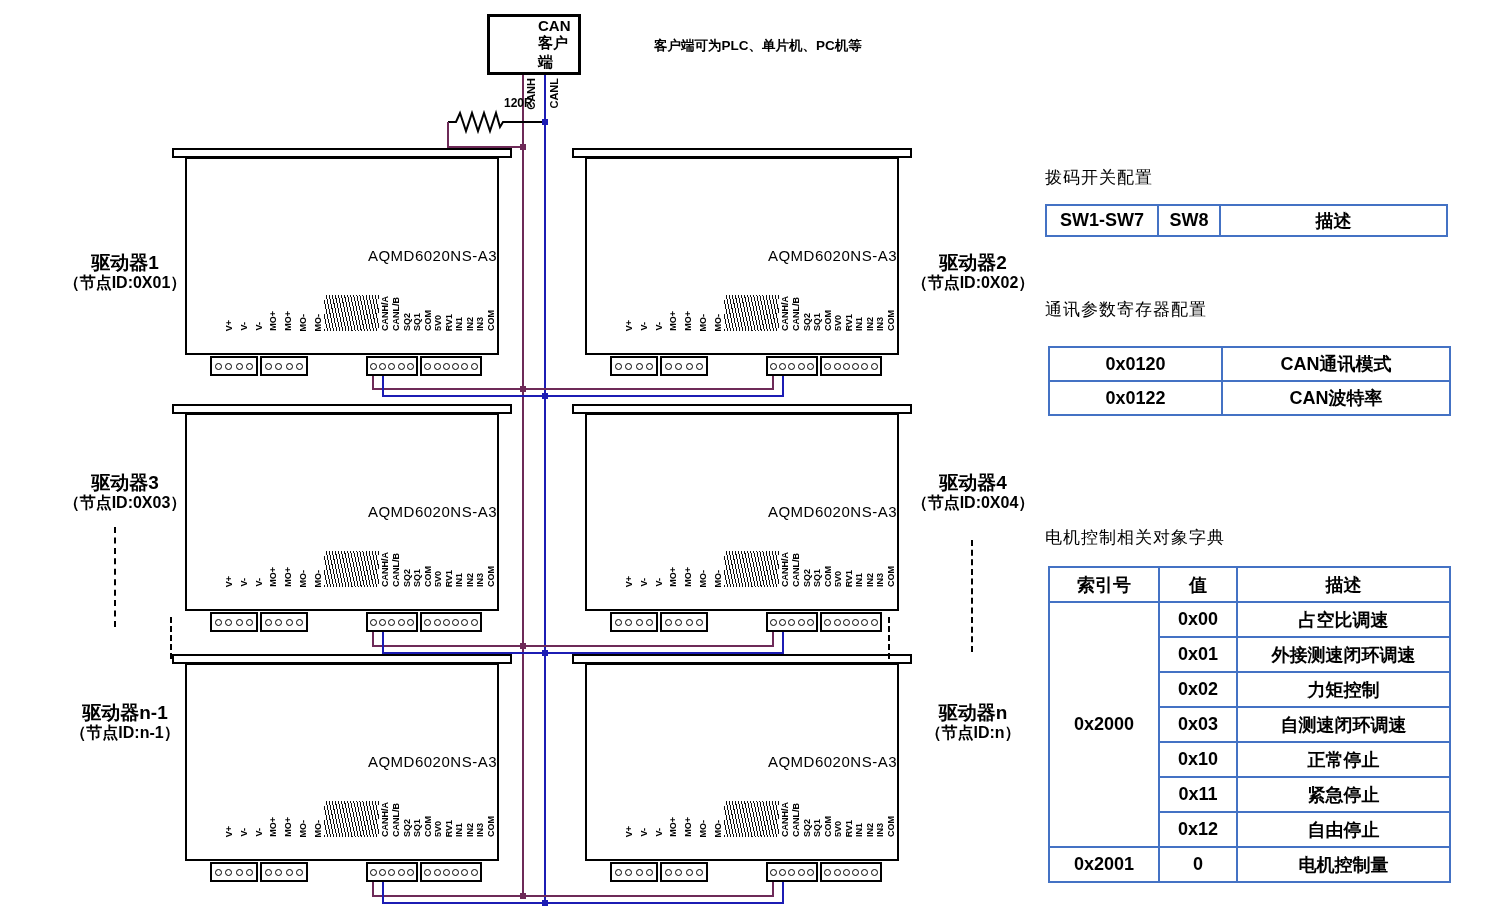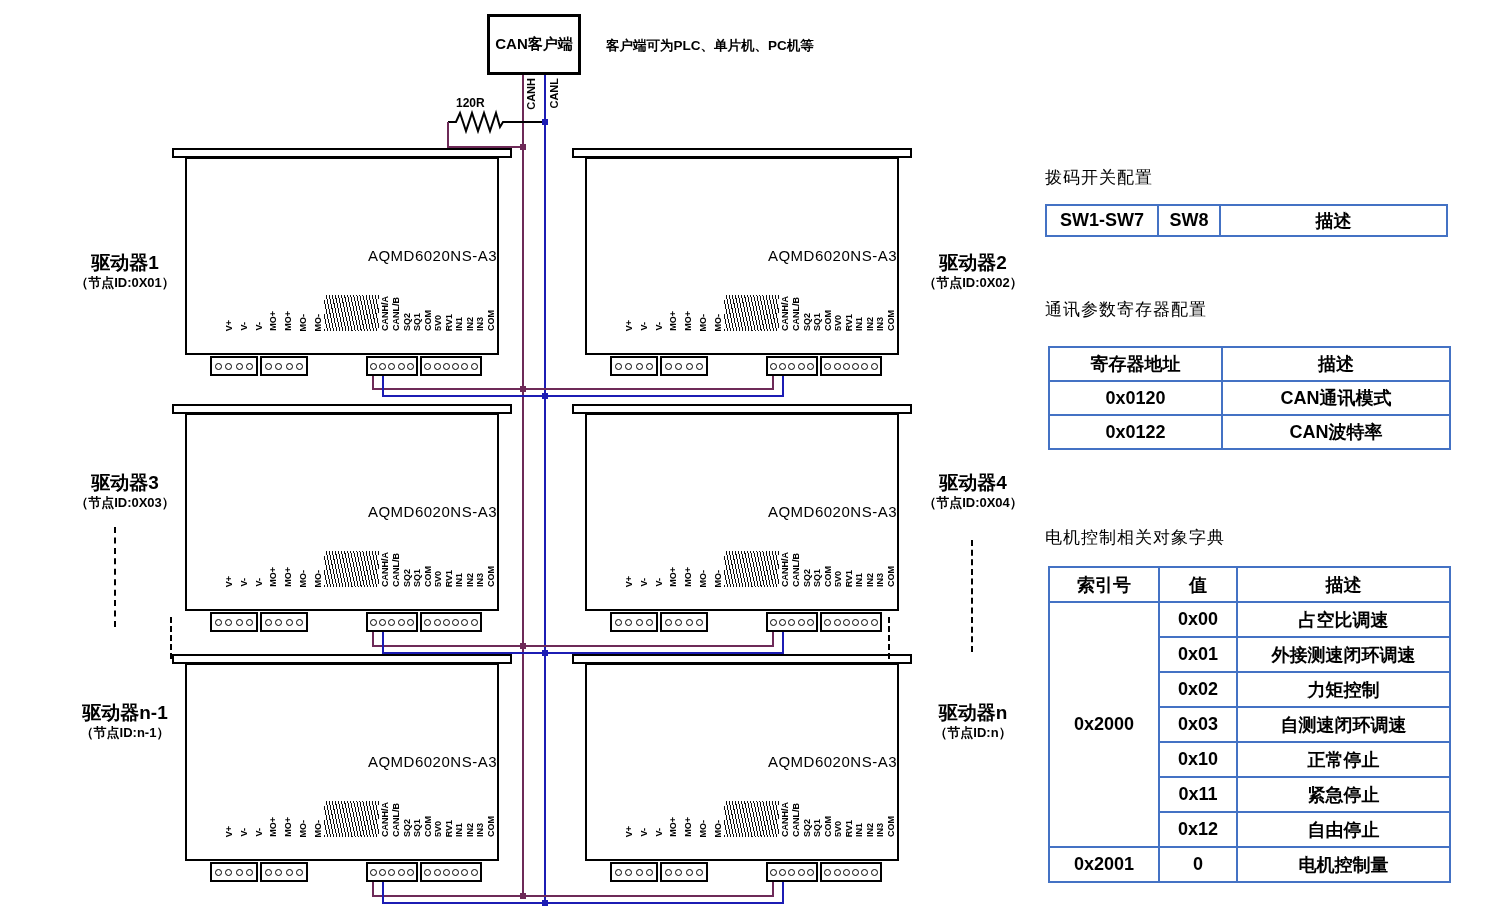--- a/index.html
+++ b/index.html
@@ -5,21 +5,21 @@
   :root{
     --canh:#6e2a58;
     --canl:#1c1cb4;
     --tblborder:#4472c4;
   }
   *{margin:0;padding:0;box-sizing:border-box;}
   body{
     width:1500px;height:915px;background:#ffffff;position:relative;overflow:hidden;
     font-family:"Liberation Sans","DejaVu Sans",sans-serif;color:#000;
   }
-  .abs{position:absolute;}
+  .abs{position:absolute;padding-left:48px;}
 
   
   svg.wires{position:absolute;left:0;top:0;pointer-events:none;}
   .w{fill:none;stroke-width:2px;}
   .w-canh{stroke:var(--canh);}
   .w-canl{stroke:var(--canl);}
   .w-blk{stroke:#000;}
   .dot-canh{fill:var(--canh);}
   .dot-canl{fill:var(--canl);}
 
@@ -47,21 +47,21 @@
     font-size:9px;font-weight:bold;line-height:1;letter-spacing:0;}
   .dense{position:absolute;bottom:22px;left:137px;width:55px;height:36px;
     background:repeating-linear-gradient(78deg,#101010 0 1px,transparent 1px 3px);}
   .terms{position:absolute;bottom:0;height:20px;border:2px solid #000;background:#fff;
     display:flex;align-items:center;justify-content:space-evenly;}
   .term-dot{width:7px;height:7px;border:1.5px solid #000;border-radius:50%;background:#fff;flex:0 0 auto;}
 
   
   .drv-label{position:absolute;width:150px;text-align:center;font-weight:bold;}
   .dl-name{font-size:19px;line-height:20px;}
-  .dl-node{font-size:13px;line-height:19px;}
+  .dl-node{font-size:16px;line-height:19px;}
   .dash{position:absolute;width:0;border-left:2px dashed #000;}
 
   
   .panel-title{position:absolute;left:1045px;font-size:17px;font-weight:normal;letter-spacing:1px;}
   table.cfg{position:absolute;border-collapse:collapse;table-layout:fixed;background:#fff;}
   table.cfg th,table.cfg td{border:2px solid var(--tblborder);text-align:center;vertical-align:middle;
     font-weight:bold;font-size:18px;padding:0 2px;}
   .tbl1{left:1045px;top:204px;width:401px;}
   .tbl1 th,.tbl1 td{height:31px;margin-left:32px;}
   .tbl2{left:1048px;top:346px;width:401px;}
@@ -508,24 +508,20 @@
 </tbody>
   </table>
 
 <div class="panel-title" style="top:298px">通讯参数寄存器配置</div>
 <table class="cfg tbl2">
   <colgroup>
       <col style="width:173px">
       <col style="width:228px">
     </colgroup>
   <tbody>
-      <tr>
-    <th>寄存器地址</th>
-    <th>描述</th>
-  </tr>
   <tr>
     <td>0x0120</td>
     <td>CAN通讯模式</td>
   </tr>
   <tr>
     <td>0x0122</td>
     <td>CAN波特率</td>
   </tr>
 </tbody>
   </table>

